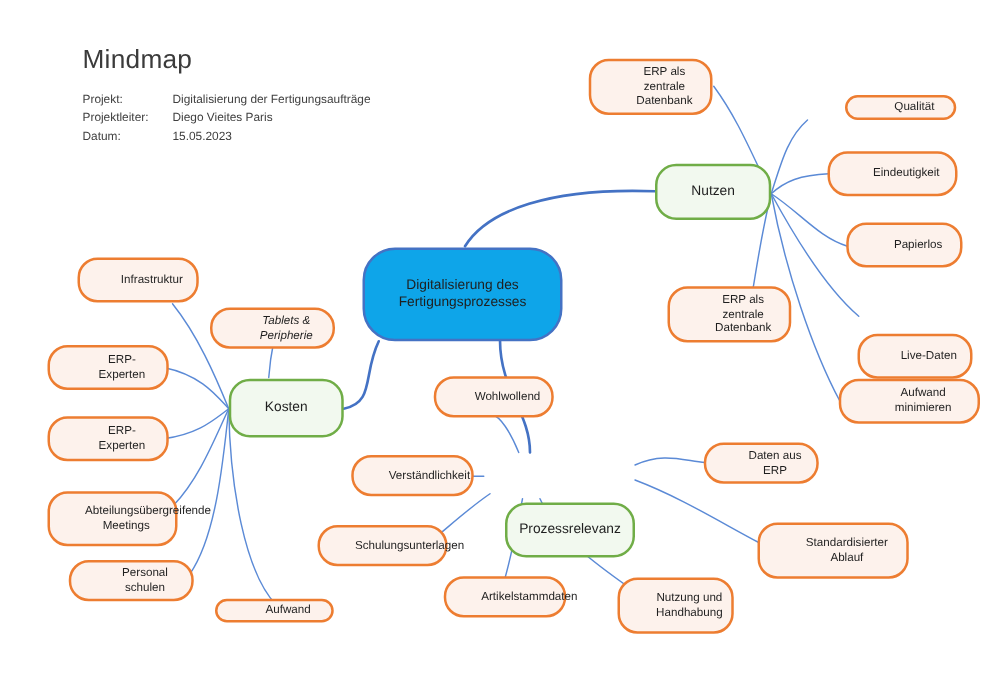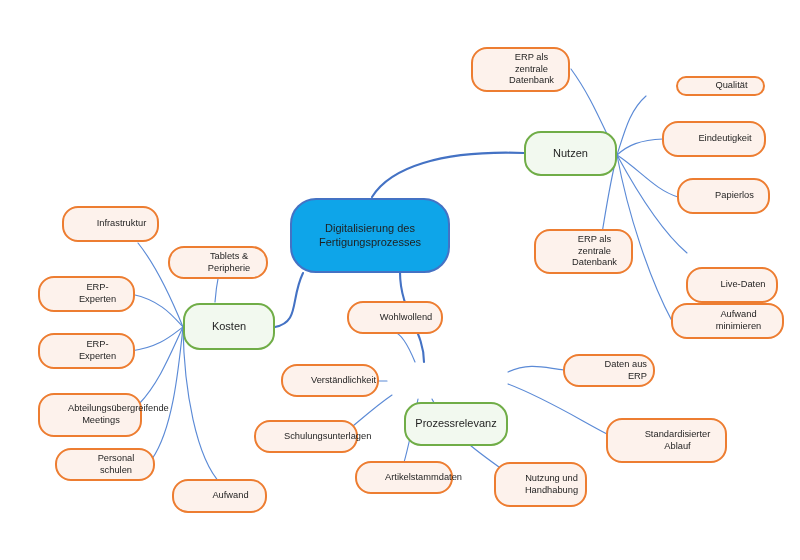--- a/index.html
+++ b/index.html
@@ -100,20 +100,39 @@
     font-size: 9.3px;
     color: #1f1f1f;
     padding-left: 28px;
   }
 </style>
 </head>
 <body>
 
 <div id="canvas">
 
+  <div id="header">
+    <div id="doc-title">Mindmap</div>
+    <table class="meta-table">
+      <tbody>
+          <tr>
+        <td class="meta-label">Projekt:</td>
+        <td class="meta-value">Digitalisierung der Fertigungsaufträge</td>
+      </tr>
+      <tr>
+        <td class="meta-label">Projektleiter:</td>
+        <td class="meta-value">Diego Vieites Paris</td>
+      </tr>
+      <tr>
+        <td class="meta-label">Datum:</td>
+        <td class="meta-value">15.05.2023</td>
+      </tr>
+    </tbody>
+      </table>
+  </div>
 
   <svg id="edges" viewBox="0 0 800 560" width="800" height="560">
     <g fill="none" stroke="#4472C4" stroke-width="2.1" stroke-linecap="round">
 
       <path d="M 372,197 C 390,168 440,150 524,153"></path>
 
       <path d="M 303,273 C 290,300 300,322 275,327"></path>
 
       <path d="M 400,272 C 400,312 424,330 424,362"></path>
     </g>
@@ -187,41 +206,41 @@
   </div>
 
   <div class="node leaf" style="left:534px; top:229px; width:99px; height:45px;">
     <span class="label">ERP als zentrale Datenbank</span>
   </div>
 
   <div class="node leaf" style="left:62px; top:206px; width:97px; height:36px;">
     <span class="label">Infrastruktur</span>
   </div>
 
-  <div class="node leaf" style="left:168px; top:246px; width:100px; height:33px;">
+  <div class="node leaf" style="left:168px; top:246px; width:100px; height:33px;font-style:italic;">
     <span class="label">Tablets &amp; Peripherie</span>
   </div>
 
   <div class="node leaf" style="left:38px; top:276px; width:97px; height:36px;">
     <span class="label">ERP- Experten</span>
   </div>
 
   <div class="node leaf" style="left:38px; top:333px; width:97px; height:36px;">
     <span class="label">ERP- Experten</span>
   </div>
 
   <div class="node leaf" style="left:38px; top:393px; width:104px; height:44px;">
     <span class="label">Abteilungsübergreifende Meetings</span>
   </div>
 
   <div class="node leaf" style="left:55px; top:448px; width:100px; height:33px;">
     <span class="label">Personal schulen</span>
   </div>
 
-  <div class="node leaf" style="left:172px; top:479px; width:95px; height:34px;">
+  <div class="node leaf" style="left:172px; top:479px; width:95px; height:19px;align-items:flex-end;">
     <span class="label">Aufwand</span>
   </div>
 
   <div class="node leaf" style="left:347px; top:301px; width:96px; height:33px;">
     <span class="label">Wohlwollend</span>
   </div>
 
   <div class="node leaf" style="left:281px; top:364px; width:98px; height:33px;">
     <span class="label">Verständlichkeit</span>
   </div>
@@ -231,21 +250,21 @@
   </div>
 
   <div class="node leaf" style="left:355px; top:461px; width:98px; height:33px;">
     <span class="label">Artikelstammdaten</span>
   </div>
 
   <div class="node leaf" style="left:494px; top:462px; width:93px; height:45px;">
     <span class="label">Nutzung und Handhabung</span>
   </div>
 
-  <div class="node leaf" style="left:563px; top:354px; width:92px; height:33px;text-align:right;">
+  <div class="node leaf" style="left:563px; top:354px; width:92px; height:33px;">
     <span class="label">Daten aus ERP</span>
   </div>
 
   <div class="node leaf" style="left:606px; top:418px; width:121px; height:45px;">
     <span class="label">Standardisierter Ablauf</span>
   </div>
 
 </div>
 
 </body></html>

